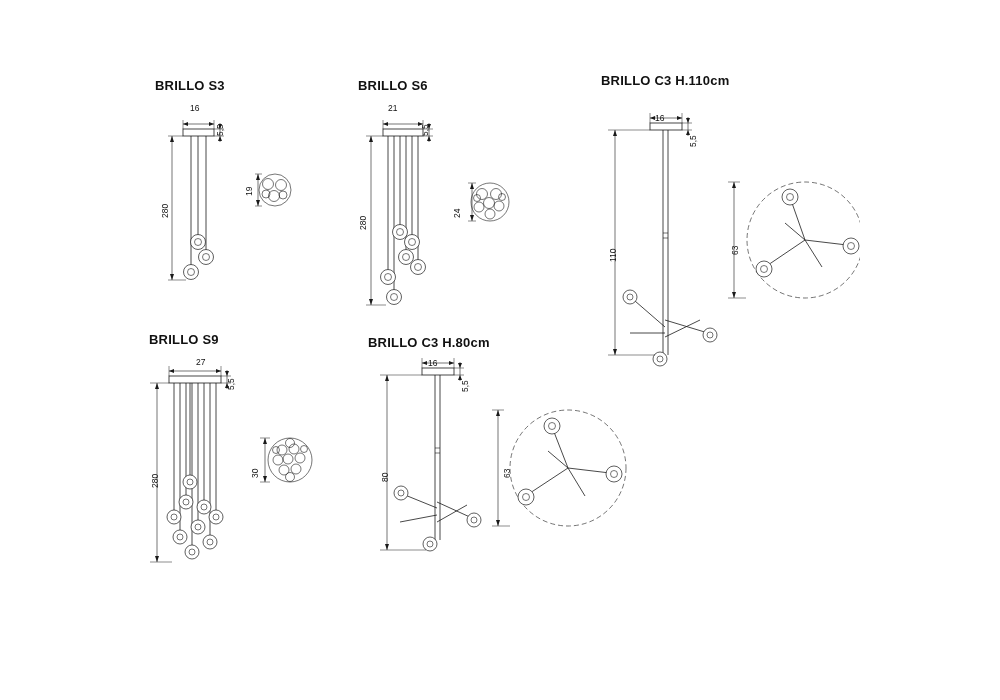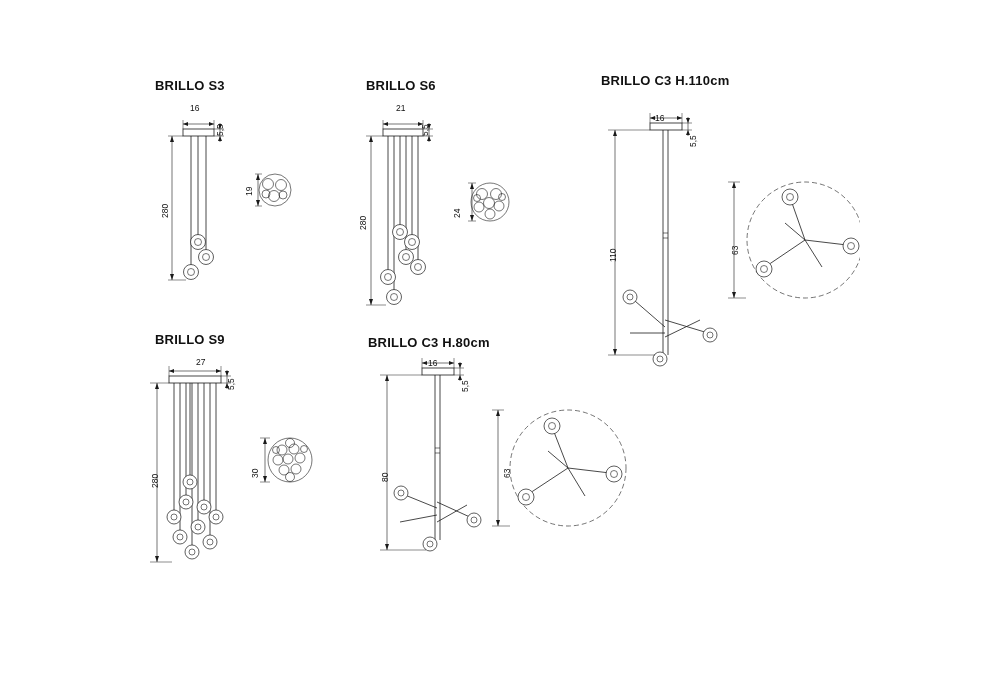--- a/index.html
+++ b/index.html
@@ -101,22 +101,22 @@
     <circle class="ln-thin" cx="133" cy="100" r="4"></circle>
     <circle class="ln-thin" cx="116" cy="99" r="4"></circle>
 
     <line class="ln-ext" x1="105" y1="79" x2="112" y2="79"></line>
     <line class="ln-ext" x1="105" y1="111" x2="112" y2="111"></line>
     <line class="ln-thin" x1="108" y1="79" x2="108" y2="111"></line>
     <polygon class="solid" points="108,79 106,85 110,85"></polygon>
     <polygon class="solid" points="108,111 106,105 110,105"></polygon>
   </svg>
 
-  <div class="title" style="left:366px; top:78px;">BRILLO S6</div>
-  <div class="dim" style="left:396px; top:103px;">21</div>
+  <div class="title" style="left:358px; top:78px;">BRILLO S6</div>
+  <div class="dim" style="left:388px; top:103px;">21</div>
   <div class="dim vert" style="left:420px; top:136px;">5,5</div>
   <div class="dim vert" style="left:358px; top:230px;">280</div>
   <div class="dim vert" style="left:452px; top:218px;">24</div>
 
   <svg style="position:absolute; left:350px; top:95px;" width="180" height="230" viewBox="0 0 180 230">
     <line class="ln-ext" x1="33" y1="25" x2="33" y2="34"></line>
     <line class="ln-ext" x1="73" y1="25" x2="73" y2="34"></line>
     <line class="ln-thin" x1="33" y1="29" x2="73" y2="29"></line>
     <polygon class="solid" points="33,29 38,27 38,31"></polygon>
     <polygon class="solid" points="73,29 68,27 68,31"></polygon>
@@ -225,21 +225,21 @@
       <circle class="ln-thin" cx="164" cy="164" r="3.5"></circle>
     <circle class="bulb" cx="251" cy="141" r="8"></circle>
       <circle class="ln-thin" cx="251" cy="141" r="3.5"></circle>
     <line class="ln-ext" x1="128" y1="77" x2="140" y2="77"></line>
     <line class="ln-ext" x1="128" y1="193" x2="146" y2="193"></line>
     <line class="ln-thin" x1="134" y1="77" x2="134" y2="193"></line>
     <polygon class="solid" points="134,77 132,83 136,83"></polygon>
     <polygon class="solid" points="134,193 132,187 136,187"></polygon>
   </svg>
 
-  <div class="title" style="left:155px; top:332px;">BRILLO S9</div>
+  <div class="title" style="left:149px; top:332px;">BRILLO S9</div>
   <div class="dim" style="left:196px; top:357px;text-align:right;">27</div>
   <div class="dim vert" style="left:226px; top:390px;">5,5</div>
   <div class="dim vert" style="left:150px; top:488px;">280</div>
   <div class="dim vert" style="left:250px; top:478px;">30</div>
 
   <svg style="position:absolute; left:142px; top:350px;" width="180" height="240" viewBox="0 0 180 240">
     <line class="ln-ext" x1="27" y1="16" x2="27" y2="26"></line>
     <line class="ln-ext" x1="79" y1="16" x2="79" y2="26"></line>
     <line class="ln-thin" x1="27" y1="21" x2="79" y2="21"></line>
     <polygon class="solid" points="27,21 32,19 32,23"></polygon>

